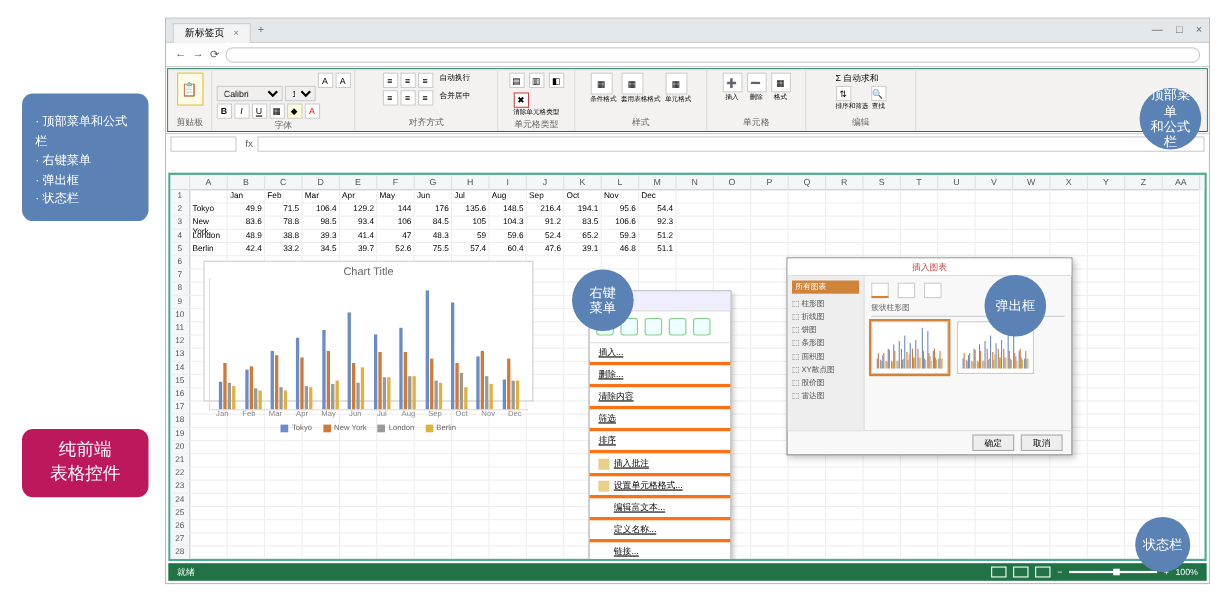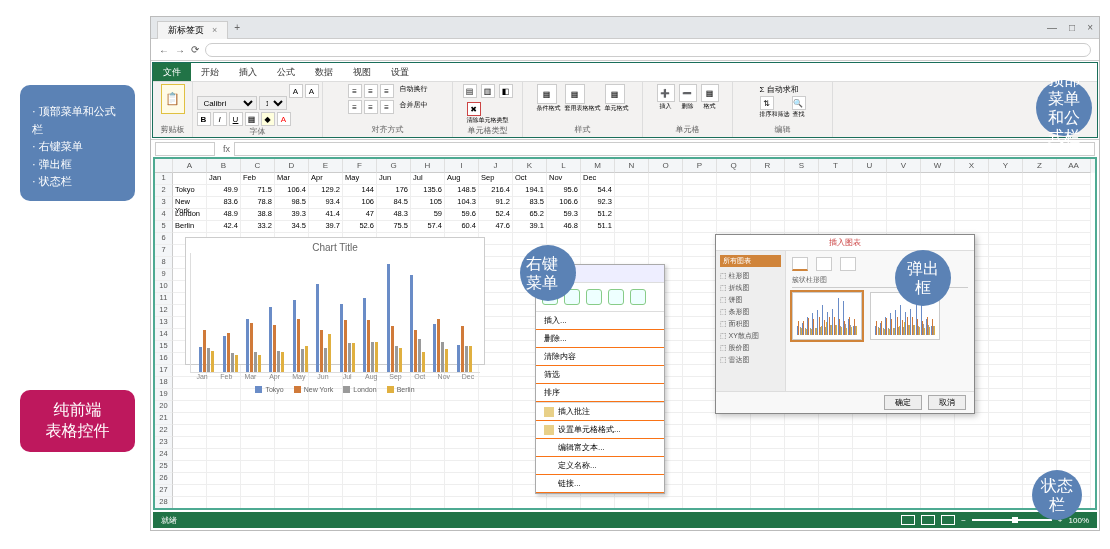--- a/index.html
+++ b/index.html
@@ -7,21 +7,21 @@
 
 
 .label-box { position:absolute; background:#5b82b5; color:#fff; border-radius:10px; padding:10px 12px; }
 .label-green { background:#be185d; }
 .label-title { font-size:16px; text-align:center; line-height:1.3; }
 .label-list { margin-top:8px; font-size:11px; list-style:none; }
 .label-list li::before { content:"· "; }
 .label-list li { line-height:1.6; }
 
 
-.circle { position:absolute; width:56px; height:56px; border-radius:50%; background:#5b82b5; color:#fff; display:flex; align-items:center; justify-content:flex-start; text-align:center; font-size:16px; line-height:1.2; padding:6px; z-index:50; }
+.circle { position:absolute; width:56px; height:56px; border-radius:50%; background:#5b82b5; color:#fff; display:flex; align-items:center; justify-content:center; text-align:center; font-size:12px; line-height:1.2; padding:6px; z-index:50; }
 
 
 .browser { position:absolute; left:150px; top:16px; width:950px; height:515px; border:1px solid #bbb; background:#fff; }
 .tabbar { height:22px; background:#e4e7ea; border-bottom:1px solid #ccc; display:flex; align-items:center; padding:0 6px; }
 .tab { background:#f4f4f4; border:1px solid #ccc; border-bottom:none; height:18px; padding:0 10px; font-size:9px; display:flex; align-items:center; gap:8px; margin-top:4px; }
 .tab-x { color:#888; cursor:pointer; }
 .winbtns { margin-left:auto; display:flex; gap:12px; font-size:10px; color:#666; }
 .addrbar { height:22px; border-bottom:1px solid #ccc; display:flex; align-items:center; padding:0 8px; gap:6px; }
 .addricon { font-size:10px; color:#555; }
 .addrinput { flex:1; height:14px; border:1px solid #ccc; border-radius:8px; font-size:9px; padding:0 6px; }
@@ -66,21 +66,21 @@
 .chart-xlabels span { flex:1; text-align:center; }
 .chart-legend { display:flex; gap:10px; justify-content:center; font-size:7px; color:#666; margin-top:6px; }
 .lg { display:flex; align-items:center; gap:3px; }
 .sw { width:7px; height:7px; }
 
 
 .ctxmenu { position:absolute; left:380px; top:105px; width:130px; border:1px solid #aaa; background:#fff; box-shadow:2px 2px 4px rgba(0,0,0,.2); font-size:8px; z-index:20; }
 .ctx-h { background:#eef; padding:3px 6px; border-bottom:1px solid #ddd; font-size:8px; color:#444; }
 .ctx-icons { display:flex; gap:6px; padding:6px; border-bottom:1px solid #ddd; }
 .ctx-icons .ci { width:16px; height:16px; border:1px solid #8c8; border-radius:3px; background:#eff; }
-.ctx-item { padding:3px 8px; border-bottom:1px solid #f97316; cursor:pointer; display:flex; align-items:center; gap:4px; }
+.ctx-item { padding:3px 8px; border-bottom:3px solid #f97316; cursor:pointer; display:flex; align-items:center; gap:4px;text-decoration:underline; }
 .ctx-sep { height:1px; background:#ddd; }
 .mi { width:10px; height:10px; display:inline-block; }
 
 
 .dialog { position:absolute; left:560px; top:75px; width:260px; height:180px; border:1px solid #888; background:#f8f8f8; box-shadow:2px 2px 6px rgba(0,0,0,.25); z-index:20; }
 .dlg-title { height:16px; background:#fff; border-bottom:1px solid #ddd; text-align:center; font-size:8px; line-height:16px; color:#c44; }
 .dlg-body { display:flex; height:140px; }
 .dlg-side { width:70px; border-right:1px solid #ddd; background:#eee; font-size:7px; padding:4px; }
 .dlg-side .ds-h { background:#d0843a; color:#fff; padding:1px 3px; margin-bottom:2px; }
 .dlg-side div { padding:1px 0; color:#555; }
@@ -146,29 +146,20 @@
     </div>
   </div>
   <div class="addrbar">
     <span class="addricon">←</span>
     <span class="addricon">→</span>
     <span class="addricon">⟳</span>
     <input class="addrinput" value="" style="">
   </div>
 
   <div class="ribbon-wrap">
-    <div class="ribbon-tabs" id="ribbon-tabs">
-        <div class="rtab active">文件</div>
-        <div class="rtab">开始</div>
-        <div class="rtab">插入</div>
-        <div class="rtab">公式</div>
-        <div class="rtab">数据</div>
-        <div class="rtab">视图</div>
-        <div class="rtab">设置</div>
-      </div>
     <div class="ribbon">
       <div class="rgroup" style="width:40px;">
         <div class="rgroup-body">
             <div class="btn-lg">📋</div>
           </div>
         <div class="rgroup-label">剪贴板</div>
       </div>
       <div class="rgroup" style="width:130px;">
         <div class="rgroup-body" style="flex-direction:column; gap:2px; align-items:flex-start;">
           <div style="display:flex; gap:2px;">

